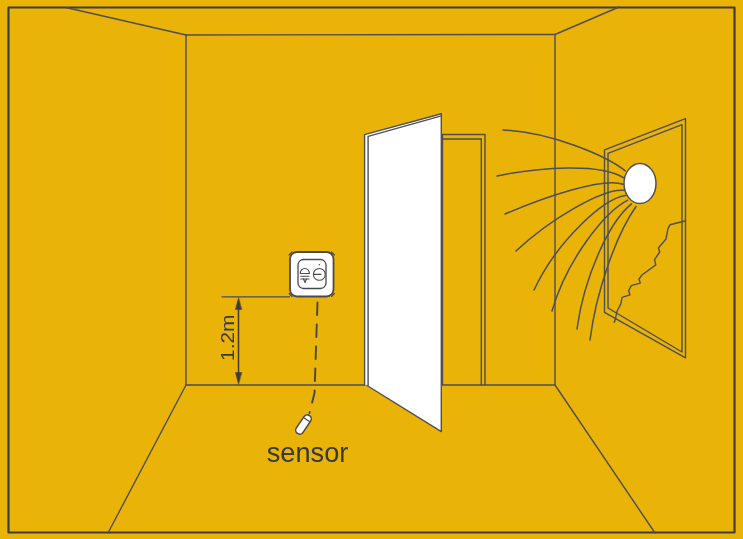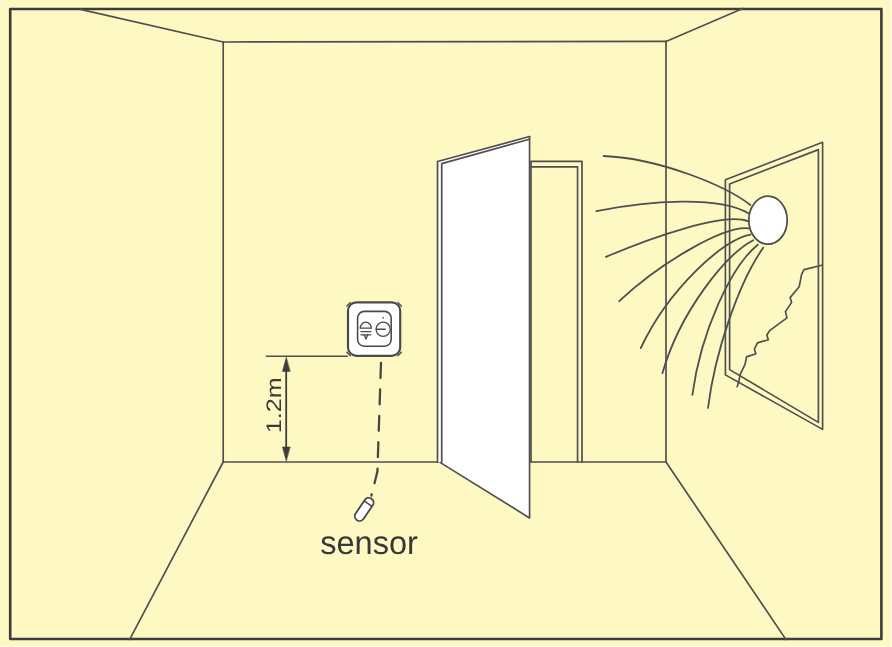--- a/index.html
+++ b/index.html
@@ -1,16 +1,16 @@
 <!DOCTYPE html>
 <html><head>
 <meta charset="utf-8">
 <style>
   html,body{margin:0;padding:0;background:#ffffff;}
-  #stage{position:relative;width:743px;height:539px;background:#fef9c3;font-family:"Liberation Sans",sans-serif;}
+  #stage{position:relative;width:743px;height:539px;background:#eab308;font-family:"Liberation Sans",sans-serif;}
   svg{position:absolute;left:0;top:0;}
 </style>
 </head>
 <body>
 <div id="stage">
 <svg width="743" height="539" viewBox="0 0 743 539" fill="none" stroke-linecap="round" stroke-linejoin="round">
 
   <rect x="8.5" y="7.5" width="726" height="525" stroke="#3d3d3d" stroke-width="2.2" fill="none"></rect>
   <g stroke="#4f4f4f" stroke-width="1.4" fill="none">
 

